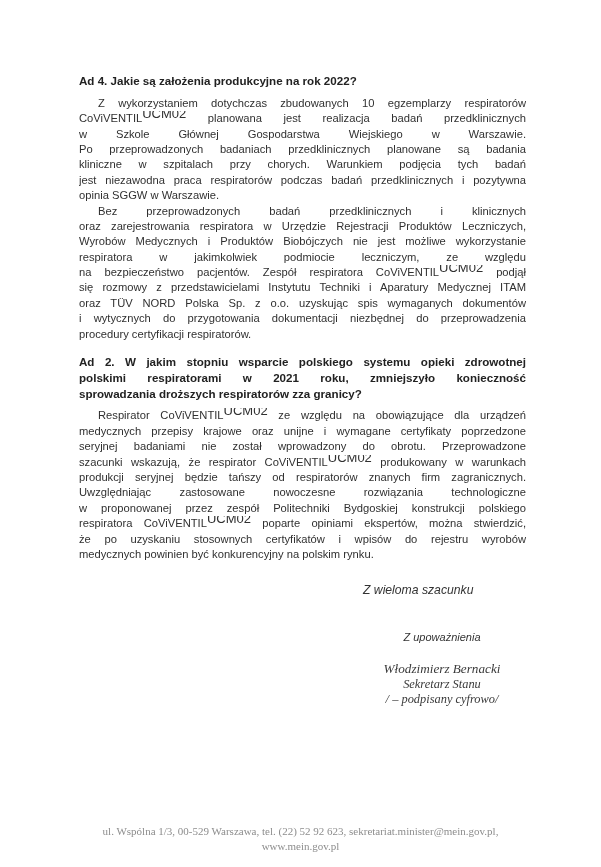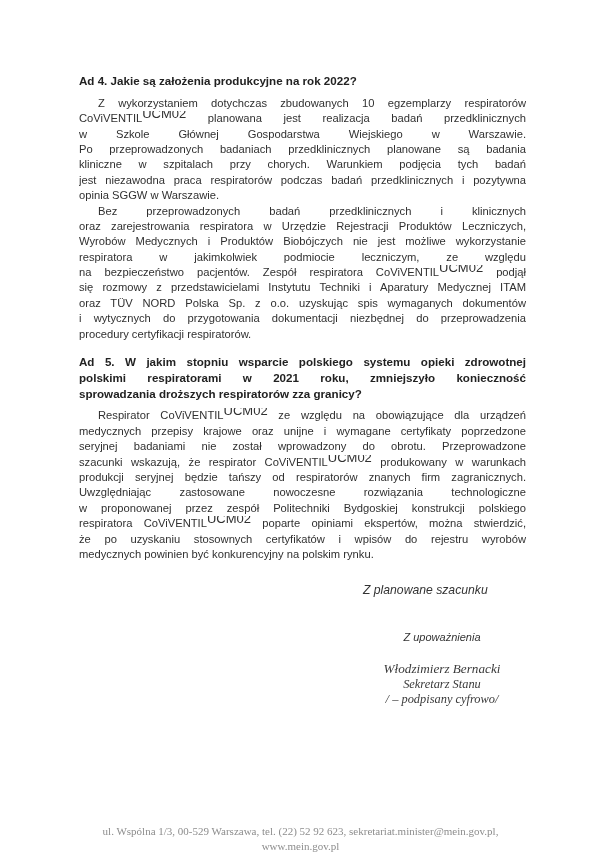--- a/index.html
+++ b/index.html
@@ -114,39 +114,39 @@
         <div class="tline jline">oraz zarejestrowania respiratora w Urzędzie Rejestracji Produktów Leczniczych,</div>
         <div class="tline jline">Wyrobów Medycznych i Produktów Biobójczych nie jest możliwe wykorzystanie</div>
         <div class="tline jline">respiratora w jakimkolwiek podmiocie leczniczym, ze względu</div>
         <div class="tline jline">na bezpieczeństwo pacjentów. Zespół respiratora CoViVENTIL<sup>UCM02</sup> podjął</div>
         <div class="tline jline">się rozmowy z przedstawicielami Instytutu Techniki i Aparatury Medycznej ITAM</div>
         <div class="tline jline">oraz TÜV NORD Polska Sp. z o.o. uzyskując spis wymaganych dokumentów</div>
         <div class="tline jline">i wytycznych do przygotowania dokumentacji niezbędnej do przeprowadzenia</div>
         <div class="tline">procedury certyfikacji respiratorów.</div>
       </div>
       <div class="block heading">
-        <div class="tline jline">Ad 5. W jakim stopniu wsparcie polskiego systemu opieki zdrowotnej</div>
+        <div class="tline jline">Ad 2. W jakim stopniu wsparcie polskiego systemu opieki zdrowotnej</div>
         <div class="tline jline">polskimi respiratorami w 2021 roku, zmniejszyło konieczność</div>
         <div class="tline">sprowadzania droższych respiratorów zza granicy?</div>
       </div>
       <div class="block para">
         <div class="tline jline indent">Respirator CoViVENTIL<sup>UCM02</sup> ze względu na obowiązujące dla urządzeń</div>
         <div class="tline jline">medycznych przepisy krajowe oraz unijne i wymagane certyfikaty poprzedzone</div>
         <div class="tline jline">seryjnej badaniami nie został wprowadzony do obrotu. Przeprowadzone</div>
         <div class="tline jline">szacunki wskazują, że respirator CoViVENTIL<sup>UCM02</sup> produkowany w warunkach</div>
         <div class="tline jline">produkcji seryjnej będzie tańszy od respiratorów znanych firm zagranicznych.</div>
         <div class="tline jline">Uwzględniając zastosowane nowoczesne rozwiązania technologiczne</div>
         <div class="tline jline">w proponowanej przez zespół Politechniki Bydgoskiej konstrukcji polskiego</div>
         <div class="tline jline">respiratora CoViVENTIL<sup>UCM02</sup> poparte opiniami ekspertów, można stwierdzić,</div>
         <div class="tline jline">że po uzyskaniu stosownych certyfikatów i wpisów do rejestru wyrobów</div>
         <div class="tline">medycznych powinien być konkurencyjny na polskim rynku.</div>
       </div>
     </div>
 
-  <div class="closing">Z planowane szacunku</div>
+  <div class="closing">Z wieloma szacunku</div>
 
   <div class="signature">
     <div class="sig-auth">Z upoważnienia</div>
     <div class="sig-serif">
       <div class="sig-name">Włodzimierz Bernacki</div>
       <div class="sig-title">Sekretarz Stanu</div>
       <div class="sig-note">/ – podpisany cyfrowo/</div>
     </div>
   </div>
 

